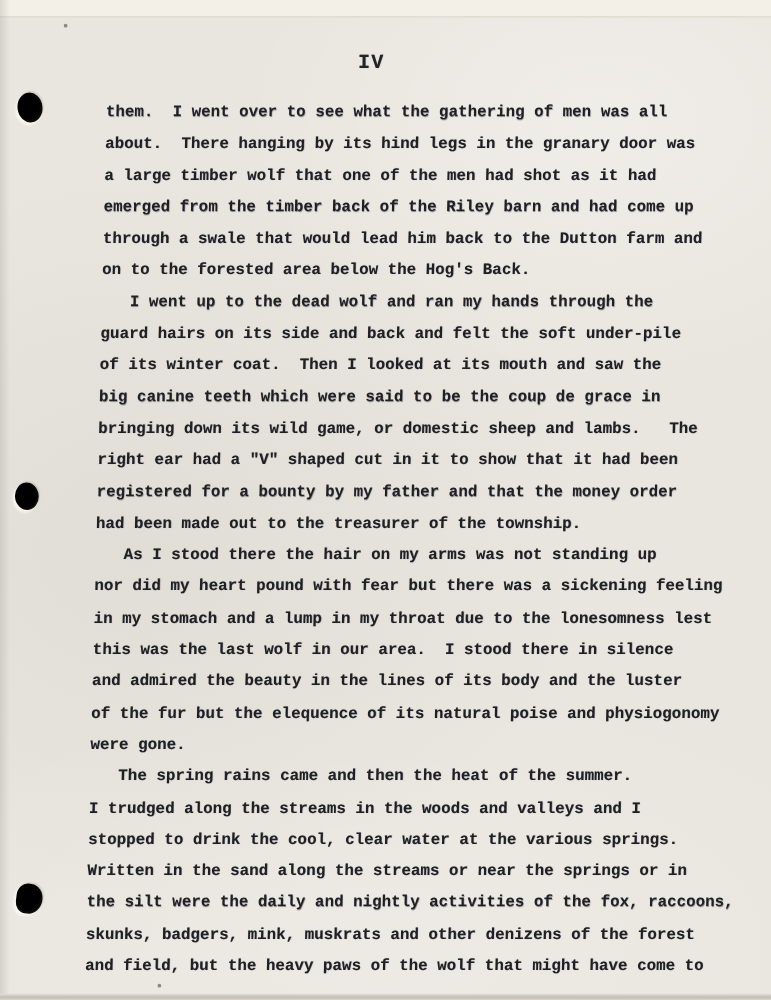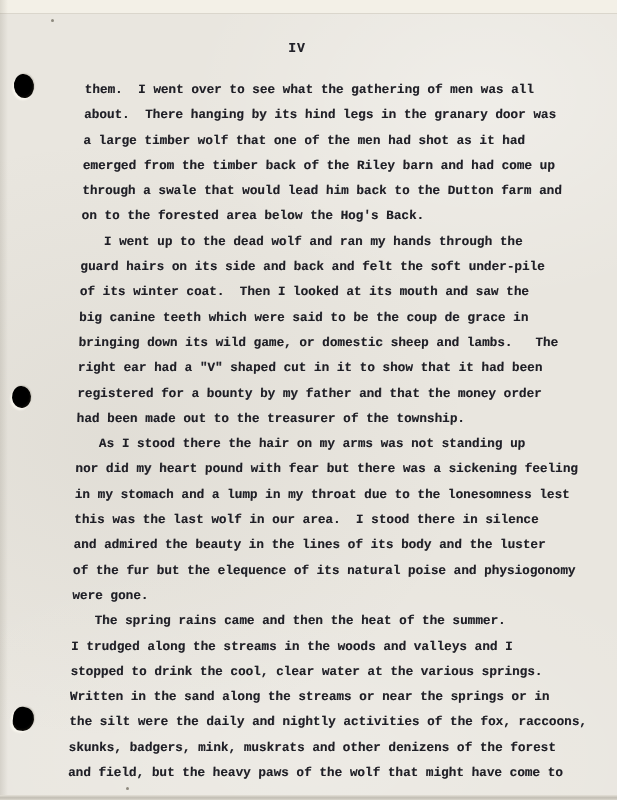--- a/index.html
+++ b/index.html
@@ -43,21 +43,21 @@
     left: 0; top: 0;
     width: 8px; height: 800px;
     background: linear-gradient(to right, rgba(150,145,132,0.25), rgba(150,145,132,0.0));
   }
   .page-number {
     position: absolute;
     left: 0;
     top: 41px;
     width: 594px;
     text-align: center;
-    font-size: 13px;
+    font-size: 16px;
     font-weight: 700;
     letter-spacing: 1px;
     color: #23232a;
     text-shadow: 0.3px 0.3px 0.6px rgba(40,40,48,0.55);
   }
   .text-block {
     position: absolute;
     left: 85px;
     top: 77px;
     width: 540px;

